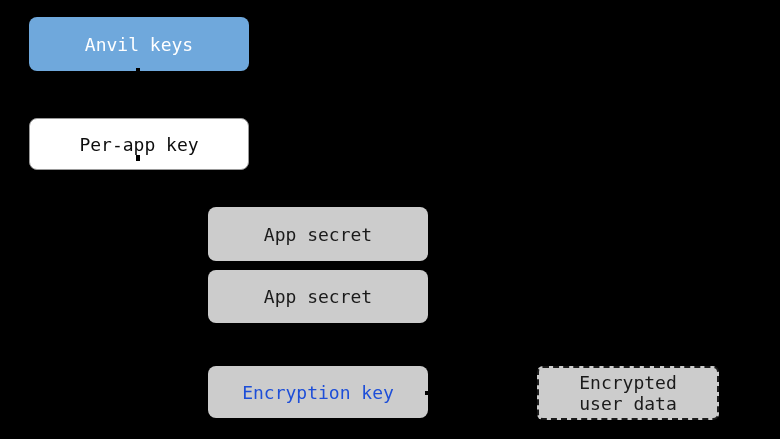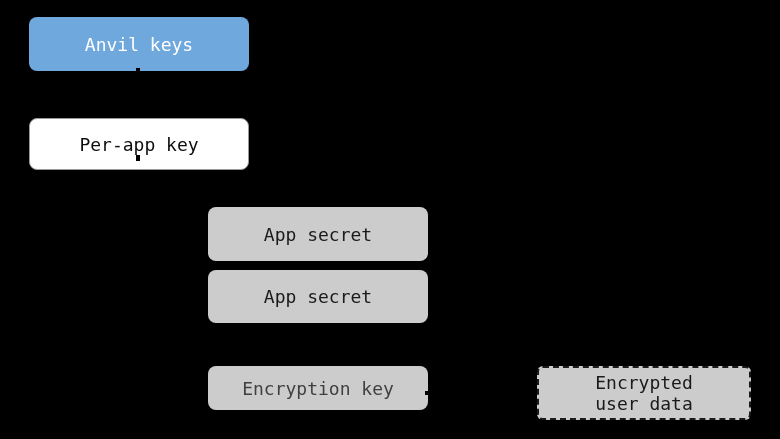--- a/index.html
+++ b/index.html
@@ -44,26 +44,26 @@
     left: 208px; top: 207px; width: 220px; height: 54px;
     background: #cccccc;
     color: #1a1a1a;
   }
   .node-app-secret-2 {
     left: 208px; top: 270px; width: 220px; height: 53px;
     background: #cccccc;
     color: #1a1a1a;
   }
   .node-encryption-key {
-    left: 208px; top: 366px; width: 220px; height: 44px;
+    left: 208px; top: 366px; width: 220px; height: 52px;
     background: #cccccc;
-    color: #404040;
+    color: #1d4ed8;
   }
   .node-encrypted-user-data {
-    left: 537px; top: 366px; width: 214px; height: 54px;
+    left: 537px; top: 366px; width: 182px; height: 54px;
     background: #cccccc;
     border: 2px dashed #1a1a1a;
     border-radius: 6px;
     color: #1a1a1a;
     align-items: center;
   }
   
   .tick {
     position: absolute;
     background: #000000;

